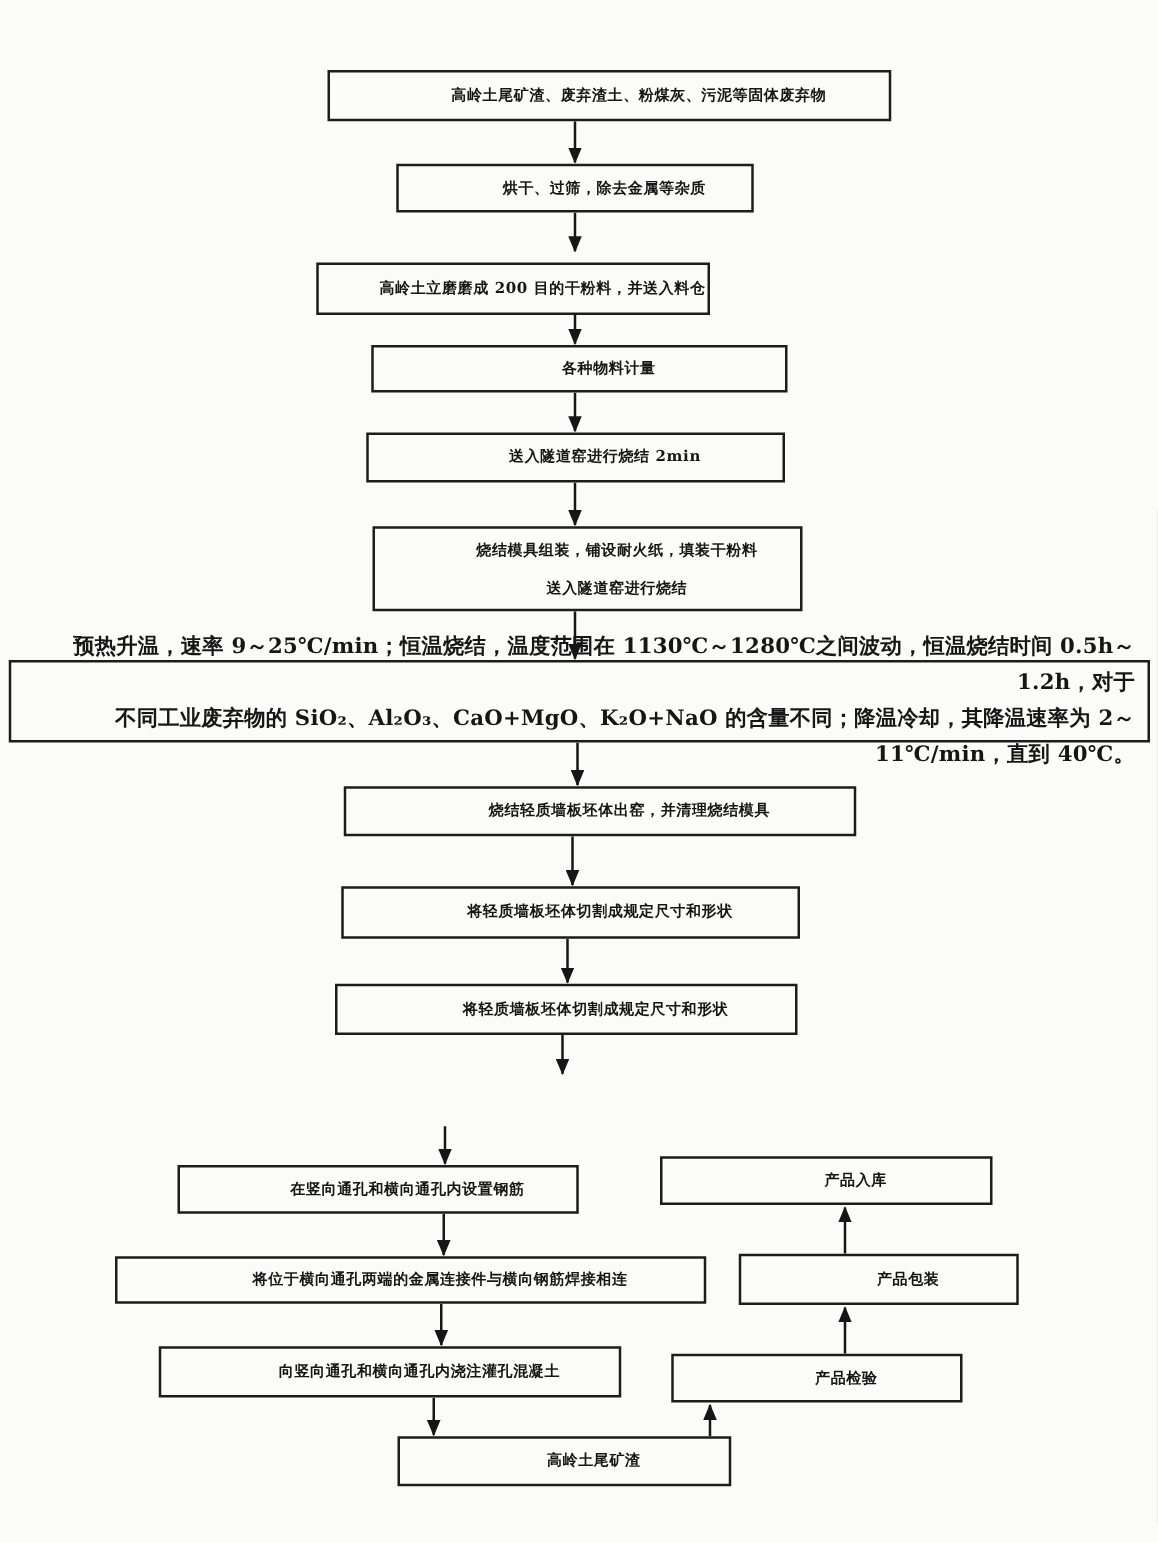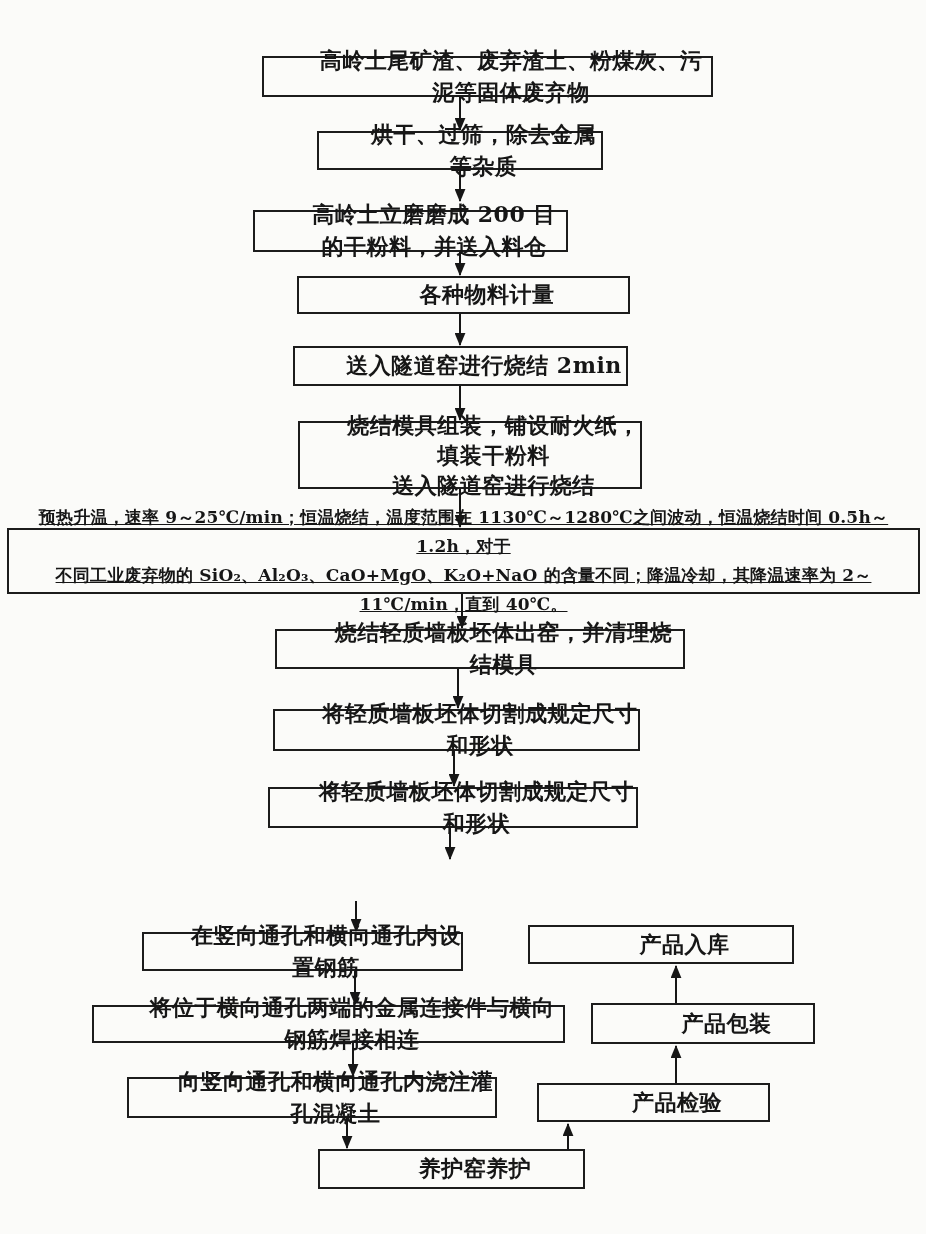--- a/index.html
+++ b/index.html
@@ -3,24 +3,24 @@
 <meta charset="utf-8">
 <style>
   html,body{margin:0;padding:0;background:#e8e8e6;}
   #page{position:relative;width:926px;height:1234px;margin:0 auto;
         background:#fbfbf9;overflow:hidden;
         font-family:"DejaVu Serif","Liberation Serif",serif;color:#161616;}
   #edges{position:absolute;left:0;top:0;width:926px;height:1234px;z-index:1;}
   .node{position:absolute;z-index:2;box-sizing:border-box;
         border:2px solid #1c1c1c;background:#fbfbf9;
         display:flex;align-items:center;justify-content:center;
-        text-align:center;font-size:22px;font-weight:600;
+        text-align:center;font-size:12px;font-weight:600;
         line-height:1.45;white-space:pre-line;letter-spacing:0.5px;padding-left:47px;}
-  .node.wide{font-size:17px;justify-content:flex-start;text-align:center;
-        padding:2px 10px;line-height:29px;letter-spacing:0.2px;text-decoration:underline;}
+  .node.wide{font-size:17px;justify-content:flex-start;text-align:right;
+        padding:2px 10px;line-height:29px;letter-spacing:0.2px;}
   .node.two-line{line-height:30px;}
 </style>
 </head>
 <body>
 
 <div id="page">
 
   <svg id="edges" viewBox="0 0 926 1234" xmlns="http://www.w3.org/2000/svg">
     <defs>
       <marker id="ah" viewBox="0 0 12 10" refX="11" refY="5" markerWidth="13" markerHeight="11" markerUnits="userSpaceOnUse" orient="auto">
@@ -70,21 +70,21 @@
 
   <div class="node" style="left:268px;top:787px;width:370px;height:41px">将轻质墙板坯体切割成规定尺寸和形状</div>
 
 
   <div class="node" style="left:142px;top:932px;width:321px;height:39px">在竖向通孔和横向通孔内设置钢筋</div>
 
   <div class="node" style="left:92px;top:1005px;width:473px;height:38px">将位于横向通孔两端的金属连接件与横向钢筋焊接相连</div>
 
   <div class="node" style="left:127px;top:1077px;width:370px;height:41px">向竖向通孔和横向通孔内浇注灌孔混凝土</div>
 
-  <div class="node" style="left:318px;top:1149px;width:267px;height:40px">养护窑养护</div>
+  <div class="node" style="left:318px;top:1149px;width:267px;height:40px">高岭土尾矿渣</div>
 
   <div class="node" style="left:537px;top:1083px;width:233px;height:39px">产品检验</div>
 
   <div class="node" style="left:591px;top:1003px;width:224px;height:41px">产品包装</div>
 
   <div class="node" style="left:528px;top:925px;width:266px;height:39px">产品入库</div>
 
 </div>
 
 </body></html>

